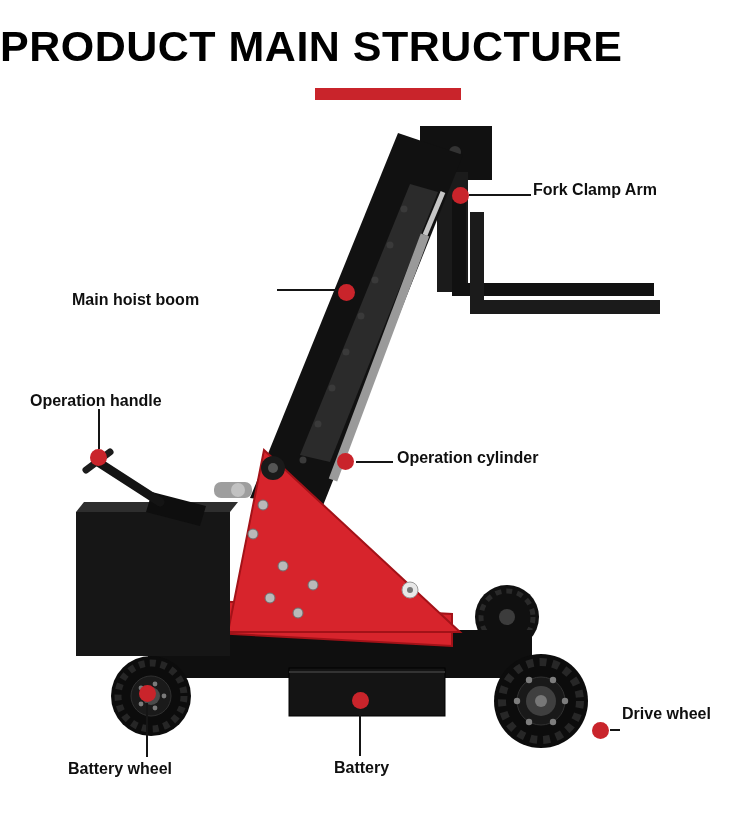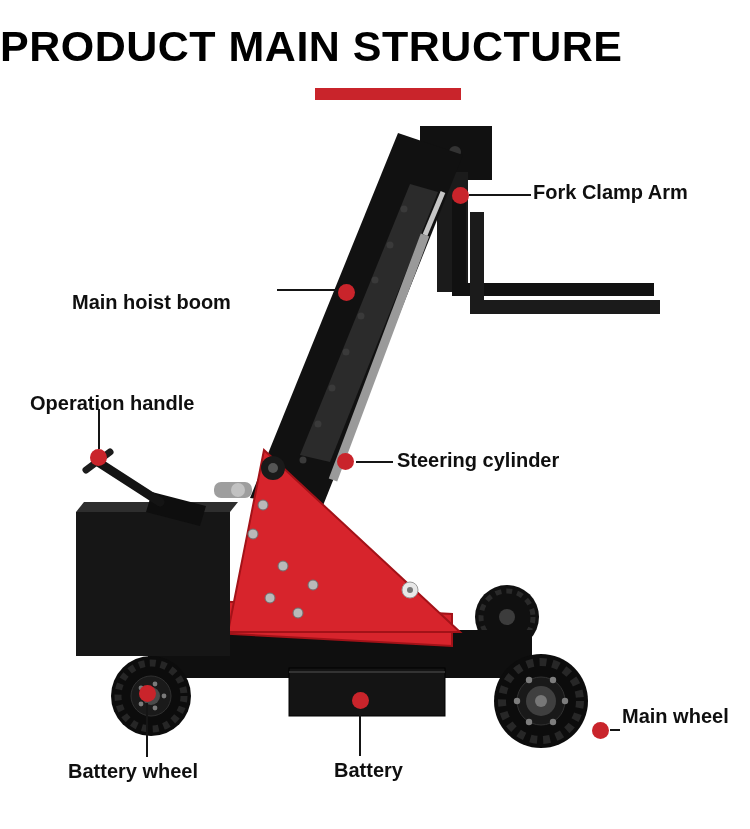--- a/index.html
+++ b/index.html
@@ -20,21 +20,21 @@
   }
   .machine { position:absolute; left:0; top:0; width:750px; height:829px; }
   .dot {
     position:absolute; width:17px; height:17px; border-radius:50%;
     background:var(--accent-red,#c9242b); z-index:3;
   }
   .line { position:absolute; background:#151515; z-index:2; }
   .line.h { height:2px; }
   .line.v { width:2px; }
   .label {
-    position:absolute; font-size:20px; font-weight:700;
+    position:absolute; font-size:16px; font-weight:700;
     color:var(--label-text,#0f0f0f); white-space:nowrap; line-height:1.17; z-index:3;
   }
   .label.wrap { white-space:normal; width:112px; }
   
   .blk  { fill:#111111; }
   .blk2 { fill:#1b1b1b; }
   .red-part { fill:var(--machine-red,#d7242c); stroke:#a31218; stroke-width:2; }
   .boltd { fill:#3a3a3a; }
   .bolt-s { fill:#b9b9b9; stroke:#6e6e6e; stroke-width:1; }
   .raildot { fill:#222222; }
@@ -173,27 +173,27 @@
 
   <div>
     <span class="label" style="left:30px;top:392px">Operation handle</span>
     <span class="line v" style="left:98px;top:409px;height:40px"></span>
     <span class="dot" style="left:90px;top:449px"></span>
   </div>
 
   <div>
     <span class="dot" style="left:337px;top:453px"></span>
     <span class="line h" style="left:356px;top:461px;width:37px"></span>
-    <span class="label" style="left:397px;top:449px">Steering cylinder</span>
+    <span class="label" style="left:397px;top:449px">Operation cylinder</span>
   </div>
 
   <div>
     <span class="dot" style="left:592px;top:722px"></span>
     <span class="line h" style="left:610px;top:729px;width:10px"></span>
-    <span class="label wrap" style="left:622px;top:705px">Main wheel</span>
+    <span class="label wrap" style="left:622px;top:705px">Drive wheel</span>
   </div>
 
   <div>
     <span class="dot" style="left:139px;top:685px"></span>
     <span class="line v" style="left:146px;top:703px;height:54px"></span>
     <span class="label" style="left:68px;top:760px">Battery wheel</span>
   </div>
 
   <div>
     <span class="dot" style="left:352px;top:692px"></span>

